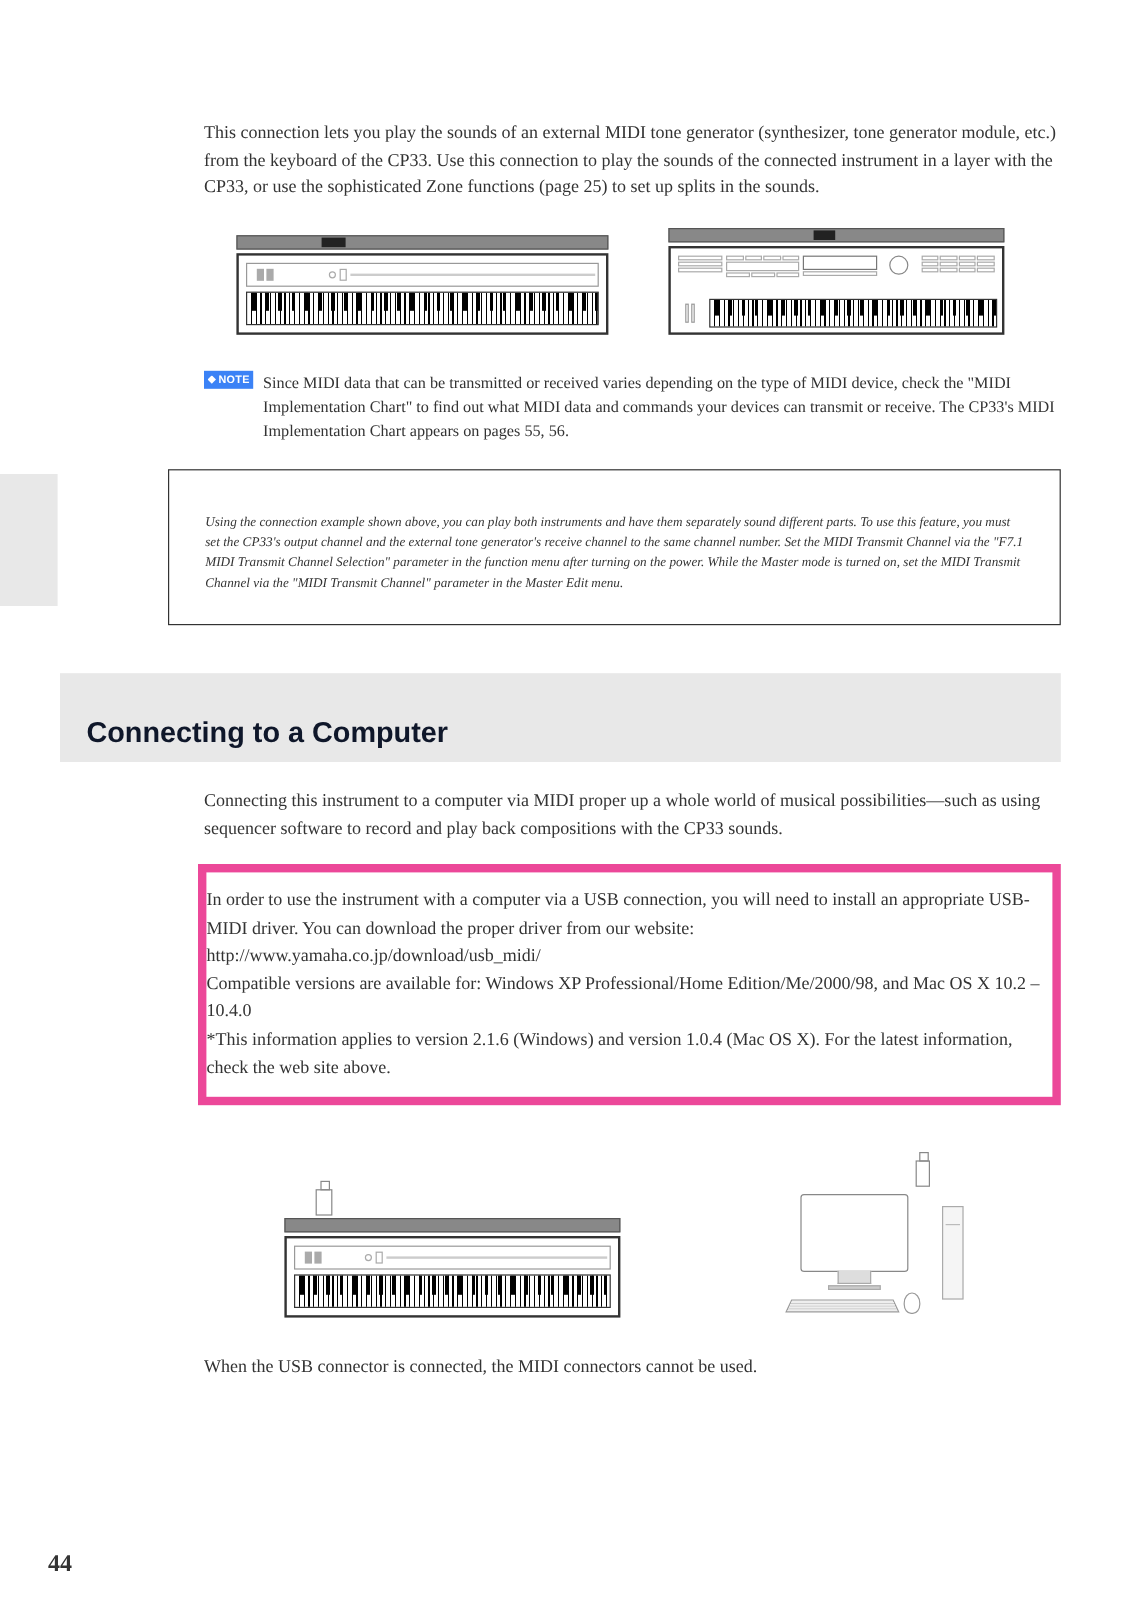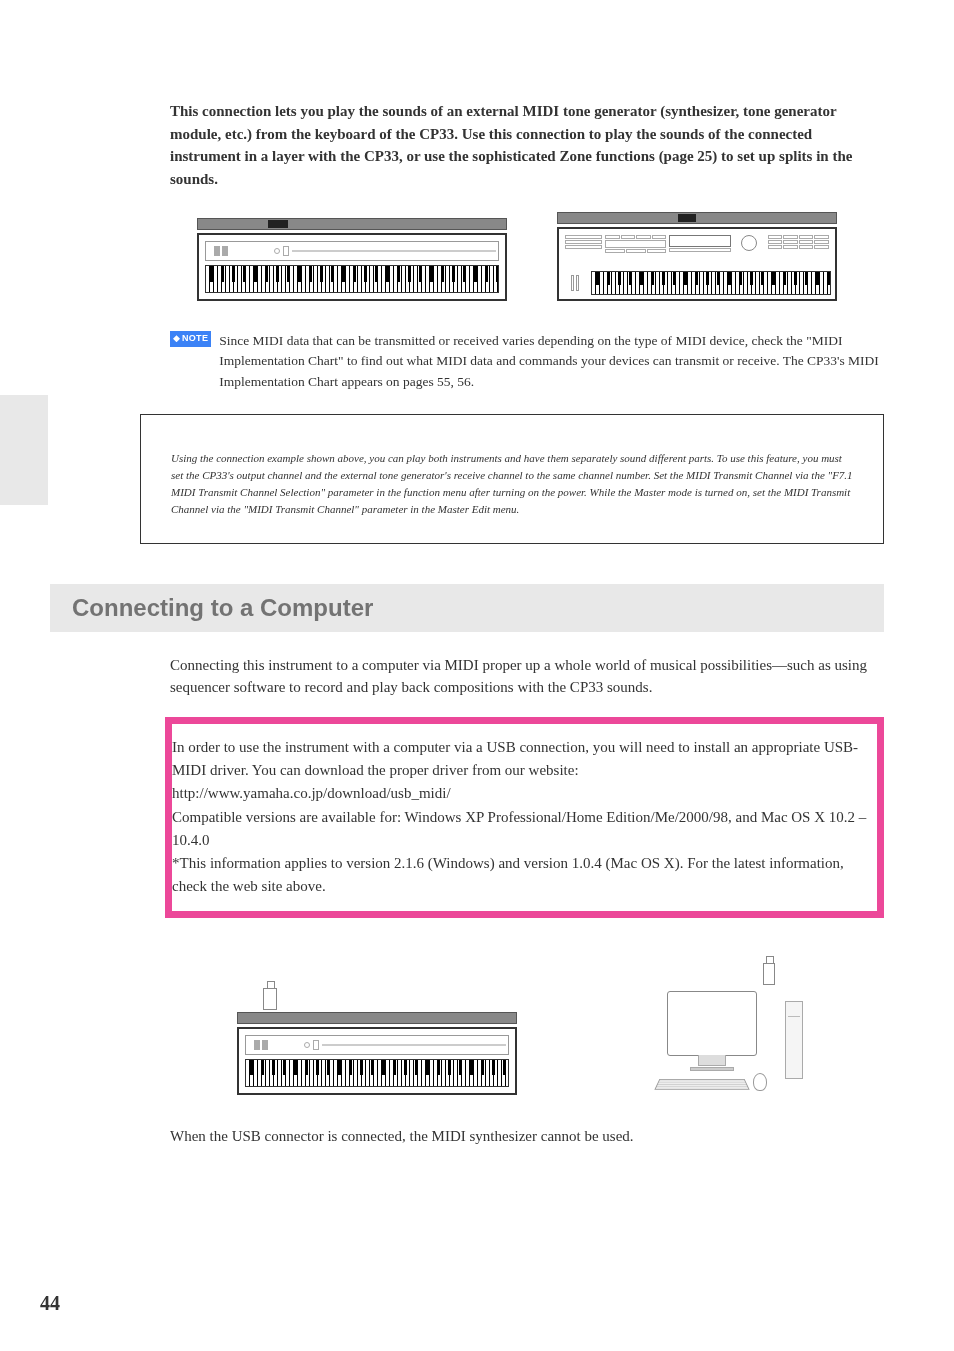--- a/index.html
+++ b/index.html
@@ -23,21 +23,20 @@
     }
     .content {
       position: relative;
       z-index: 1;
     }
     .intro-para {
       font-size: 15px;
       line-height: 1.5;
       margin-left: 100px;
       margin-bottom: 22px;
-      font-weight: bold;
     }
     .diagram-row {
       display: flex;
       justify-content: center;
       gap: 50px;
       margin: 20px 0 30px 80px;
       align-items: flex-end;
     }
     .diagram-keyboard {
       width: 310px;
@@ -189,21 +188,22 @@
     }
     .section-header {
       background: #e8e8e8;
       padding: 10px 22px;
       margin: 40px 0 22px -20px;
     }
     .section-title {
       font-family: Arial, Helvetica, sans-serif;
       font-weight: bold;
       font-size: 24px;
-      color: #737373;
+      color: #0f172a;
+      margin-top: 26px;
     }
     .para {
       font-size: 15px;
       line-height: 1.5;
       margin-left: 100px;
       margin-bottom: 18px;
     }
     .driver-box {
       border: 7px solid #ec4899;
       margin: 12px 0 22px 95px;
@@ -481,17 +481,17 @@
       <div class="comp-tower"></div>
       <div class="monitor"></div>
       <div class="monitor-base"></div>
       <div class="keyboard-mouse">
         <div class="comp-keyboard"></div>
         <div class="comp-mouse"></div>
       </div>
     </div>
   </div>
 
-  <p class="para">When the USB connector is connected, the MIDI synthesizer cannot be used.</p>
+  <p class="para">When the USB connector is connected, the MIDI connectors cannot be used.</p>
 
 </div>
 
 <div class="page-number">44</div>
 
 </body></html>

